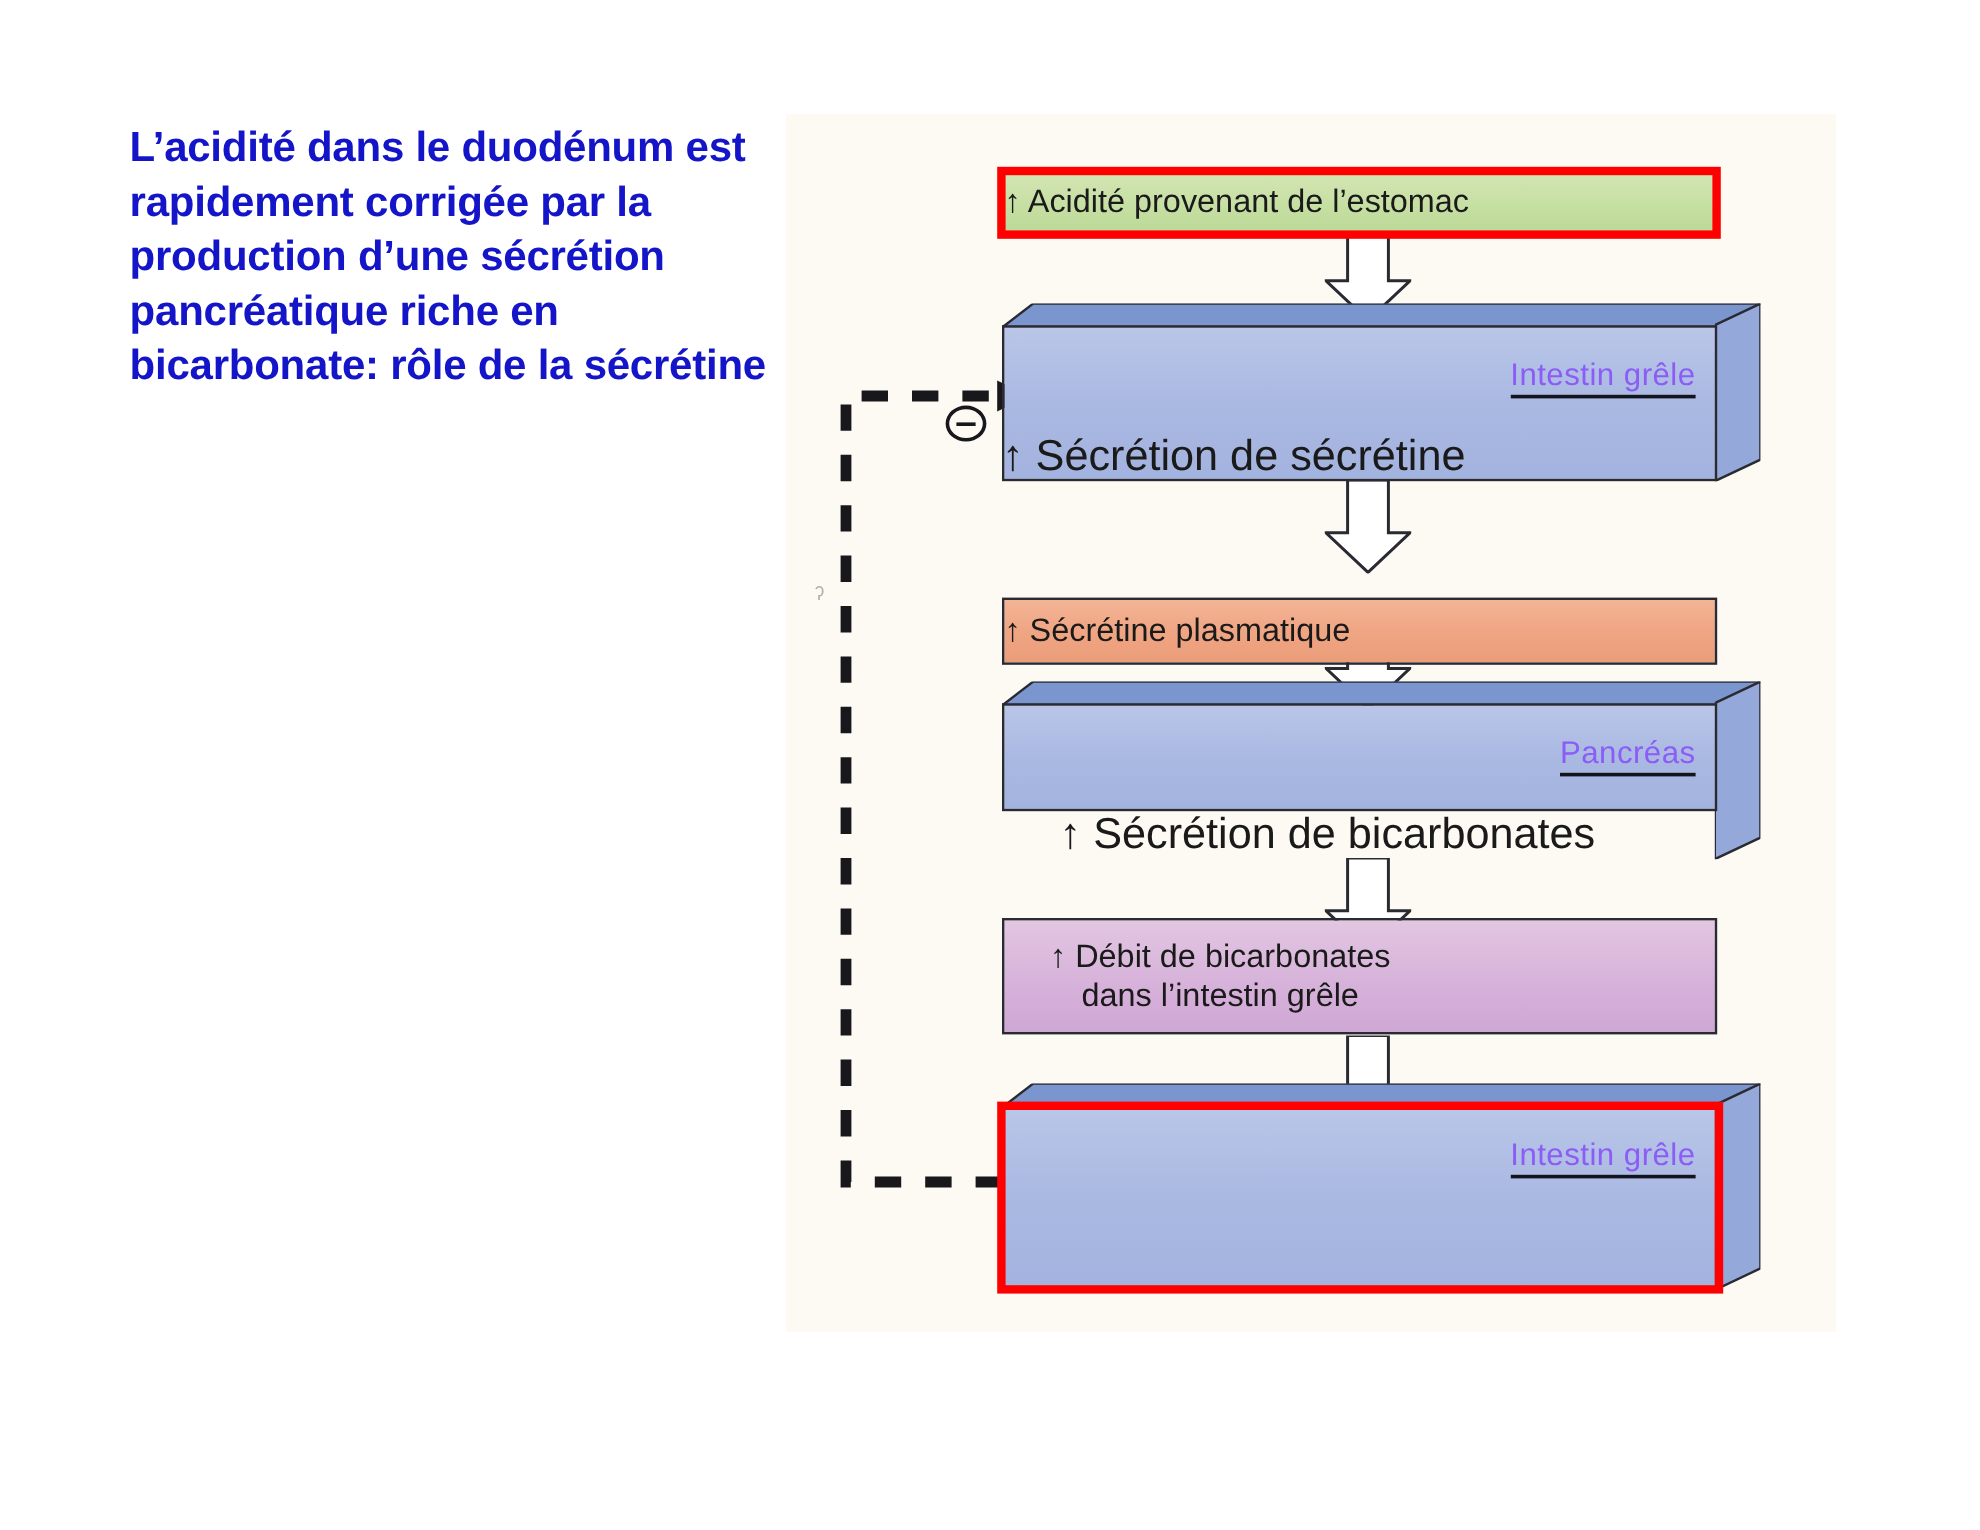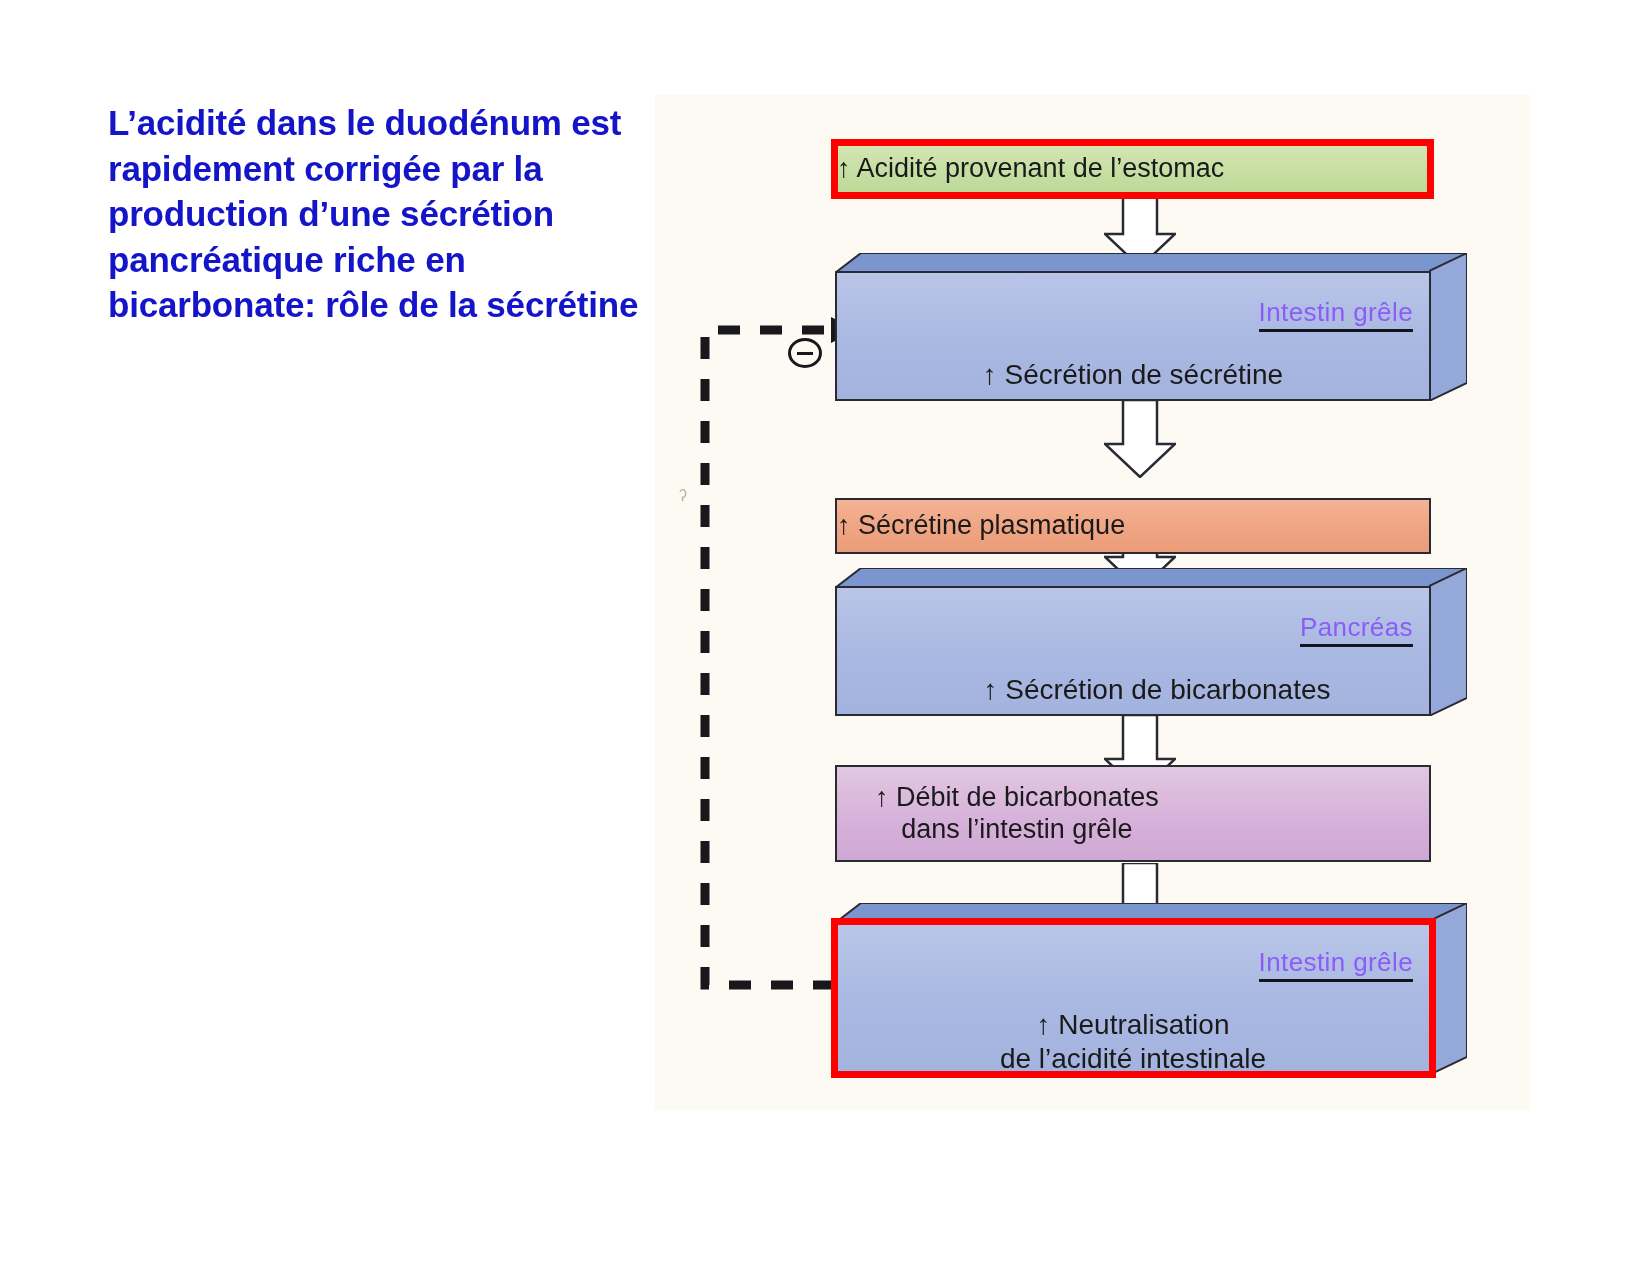--- a/index.html
+++ b/index.html
@@ -84,22 +84,21 @@
     font-size:26px;
     font-weight:normal;
     color:#8b5cf6;
     border-bottom:3px solid #14141e;
     padding-bottom:1px;
     letter-spacing:0.4px;
   }
   .box3d .body{
     position:absolute;
     left:0; right:36px;
-    text-align:center;
-    font-size:28px;
+    font-size:36px;
     line-height:1.2;
     color:#1a1a1a;
     white-space:pre-line;
   }
 
   
   .redring{
     position:absolute;
     border:7px solid #fe0000;
     box-sizing:border-box;
@@ -178,21 +177,21 @@
     </svg>
     <div class="face"></div>
     <div class="label" style="top:44px;">Intestin grêle</div>
     <div class="body" style="top:105px;">↑ Sécrétion de sécrétine</div>
   </div>
 
   <div class="fbox orange" style="left:180px; top:362px; width:596px; height:56px;">
     <span>↑ Sécrétine plasmatique</span>
   </div>
 
-  <div class="box3d" style="left:180px; top:473px; width:632px; height:148px;">
+  <div class="box3d" style="left:180px; top:473px; width:632px; height:108px;">
     <svg class="topface" viewBox="0 0 632 20" preserveAspectRatio="none">
       <polygon points="0,20 26,0 632,0 606,20" fill="#7b95cf" stroke="#2a2a33" stroke-width="2" vector-effect="non-scaling-stroke"></polygon>
     </svg>
     <svg class="sideface" viewBox="0 0 38 148" preserveAspectRatio="none">
       <polygon points="0,18 38,0 38,130 0,148" fill="#95a8da" stroke="#2a2a33" stroke-width="2" vector-effect="non-scaling-stroke"></polygon>
     </svg>
     <div class="face"></div>
     <div class="label" style="top:44px;">Pancréas</div>
     <div class="body" style="top:105px;padding-left:48px;">↑ Sécrétion de bicarbonates</div>
   </div>
@@ -204,18 +203,16 @@
 
   <div class="box3d" style="left:180px; top:808px; width:632px; height:172px;">
     <svg class="topface" viewBox="0 0 632 20" preserveAspectRatio="none">
       <polygon points="0,20 26,0 632,0 606,20" fill="#7b95cf" stroke="#2a2a33" stroke-width="2" vector-effect="non-scaling-stroke"></polygon>
     </svg>
     <svg class="sideface" viewBox="0 0 38 172" preserveAspectRatio="none">
       <polygon points="0,18 38,0 38,154 0,172" fill="#95a8da" stroke="#2a2a33" stroke-width="2" vector-effect="non-scaling-stroke"></polygon>
     </svg>
     <div class="face"></div>
     <div class="label" style="top:44px;">Intestin grêle</div>
-    <div class="body" style="top:105px;">↑ Neutralisation
-de l’acidité intestinale</div>
   </div>
   <div class="redring" style="left:176px; top:823px; width:605px; height:160px;"></div>
 
 </div>
 
 </body></html>

